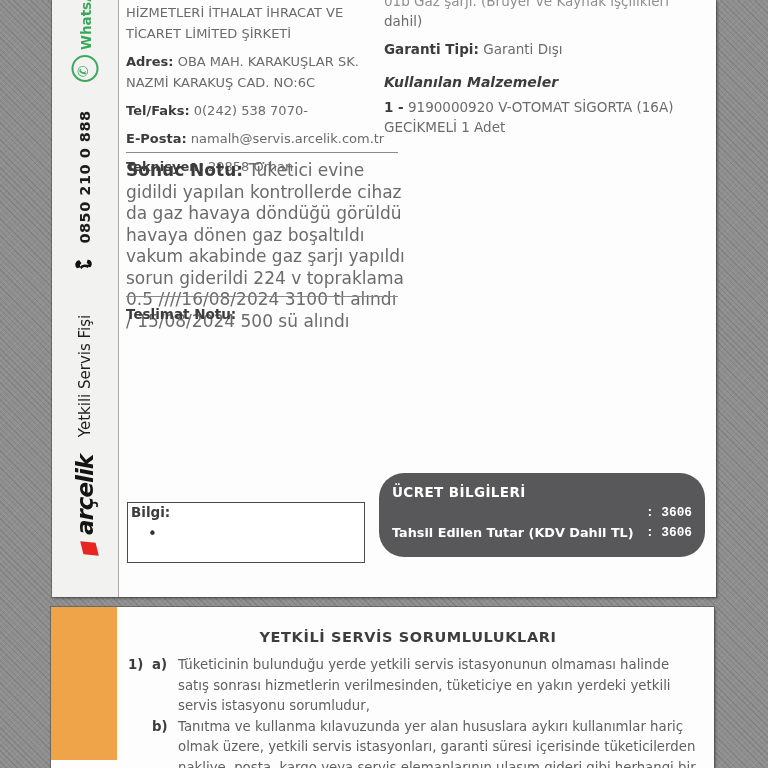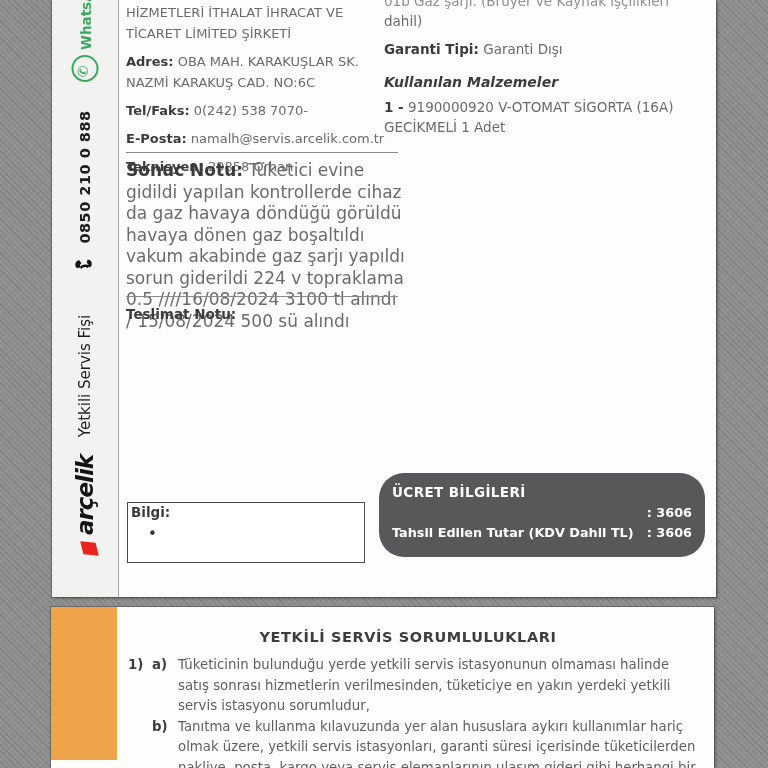--- a/index.html
+++ b/index.html
@@ -66,21 +66,21 @@
 
   .bilgi-box{position:absolute;left:75px;top:502px;width:236px;height:59px;
     border:1.5px solid #4a4a4a;background:#fff;}
   .bilgi-lbl{position:absolute;left:3px;top:1px;font-size:13.5px;font-weight:bold;color:#3c3c3c;}
   .bilgi-bullet{position:absolute;left:20px;top:22px;font-size:15px;color:#333;}
 
   .ucret-box{position:absolute;left:327px;top:473px;width:326px;height:84px;
     background:var(--dark_box,#58585a);color:#fff;padding:11px 13px;box-sizing:border-box;border-radius:25px;}
   .ucret-title{font-weight:bold;font-size:13.5px;letter-spacing:.4px;}
   .ucret-row{display:flex;font-weight:bold;font-size:12.8px;margin-top:5px;white-space:nowrap;}
-  .ucret-row .val{margin-left:auto;}
+  .ucret-row .val{margin-left:auto;font-family:Liberation Mono, monospace;}
 
   
   .orange-bar{position:absolute;left:0;top:0;width:66px;height:153px;
     background:var(--orange,#f0a44a);}
   .p2-title{position:absolute;left:66px;top:22px;width:582px;text-align:center;
     font-weight:bold;font-size:14.5px;color:#3d3d3d;letter-spacing:.6px;}
   .p2-list{position:absolute;left:77px;top:48px;width:575px;}
   .p2-row{display:flex;font-size:13.3px;line-height:20.5px;color:#5f5f5f;}
   .p2-no{width:24px;flex:0 0 auto;font-weight:bold;color:#3c3c3c;}
   .p2-letter{width:26px;flex:0 0 auto;font-weight:bold;color:#3c3c3c;}

